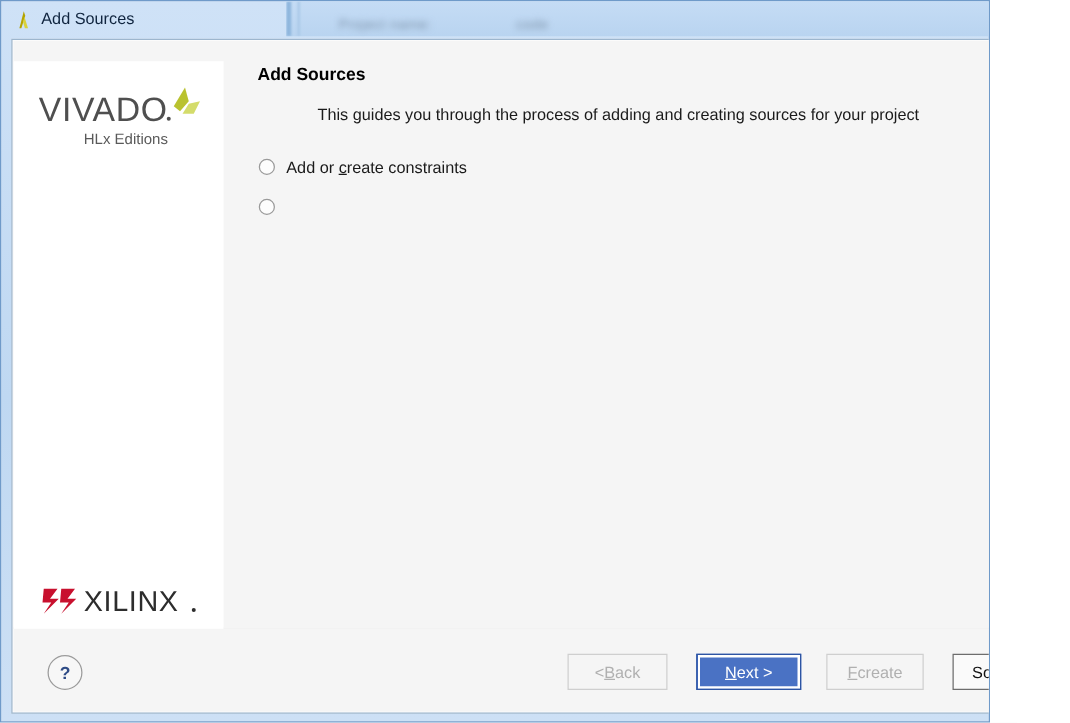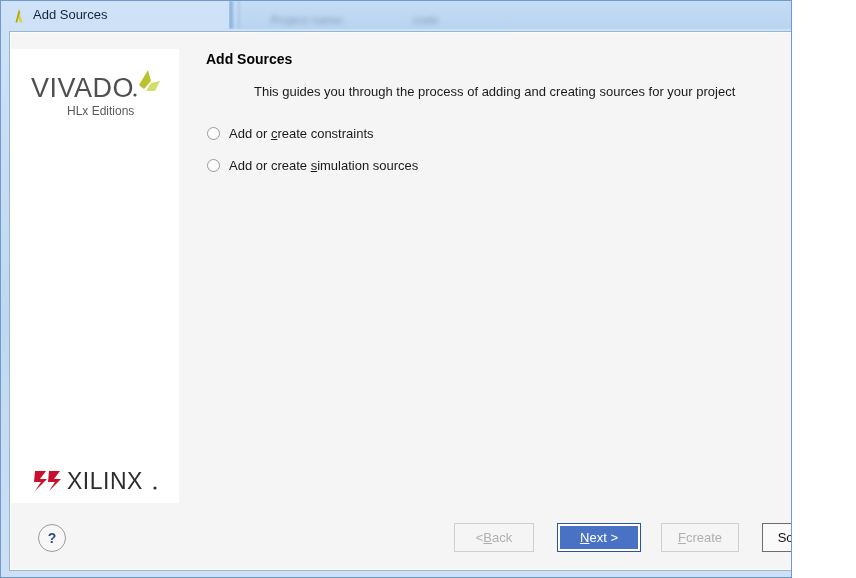--- a/index.html
+++ b/index.html
@@ -327,23 +327,20 @@
           <div class="radio-row">
             <span class="radio-mark"></span>
             <span class="radio-label">
               <span>Add or </span><u>c</u><span>reate constraints</span>
             </span>
           </div>
 
 
           <div class="radio-row">
             <span class="radio-mark"></span>
-            <span class="radio-label">
-              <span>Add or create </span><u>s</u><span>imulation sources</span>
-            </span>
           </div>
 
         </div>
       </div>
     </div>
 
     <div class="footer">
       <div class="help-btn">
         <span>?</span>
       </div>

